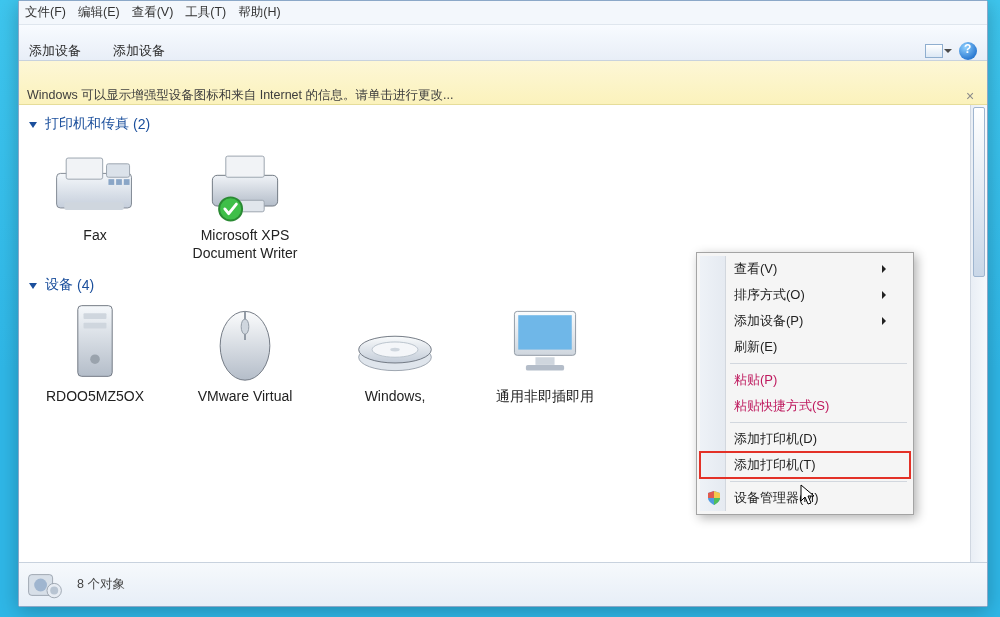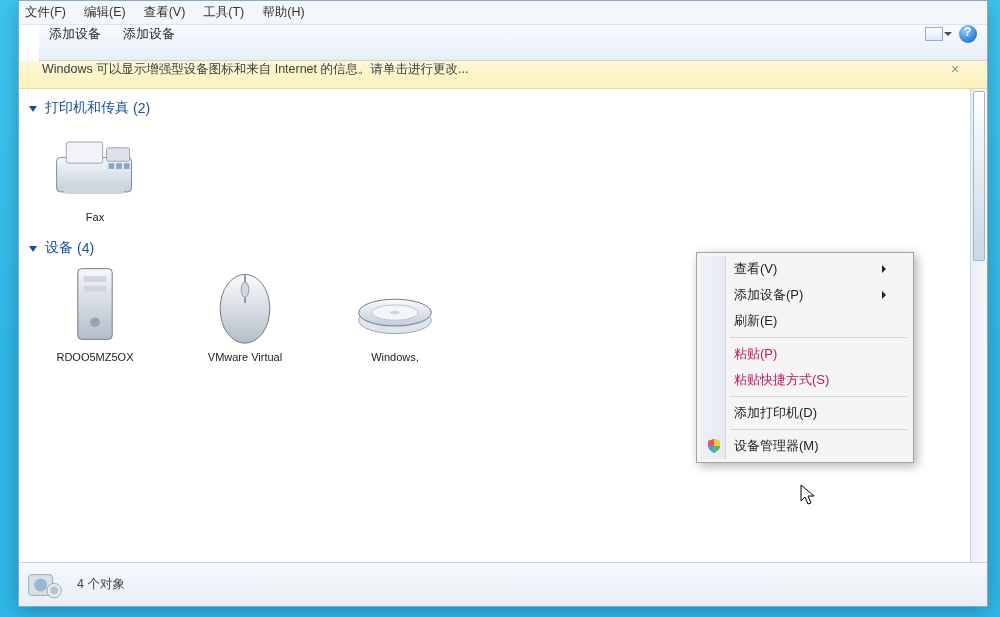--- a/index.html
+++ b/index.html
@@ -25,72 +25,71 @@
   }
   .menubar {
     height: 24px;
     display: flex;
     align-items: center;
     padding: 0 6px;
     font-size: 12.5px;
     color: #333;
     background: #f3f7fc;
     border-bottom: 1px solid #dfe6ee;
-    gap: 18px;
+    gap: 12px;
   }
   .menubar span { cursor: default; }
   .toolbar {
     height: 36px;
     background: linear-gradient(#f8fbff,#e8eef7);
     border-bottom: 1px solid #c8d2de;
     display: flex;
-    align-items: flex-start;
+    align-items: flex-end;
     padding: 0 10px;
     font-size: 13px;
     color: #2b2b2b;
-    gap: 22px;
+    gap: 32px;
     position: relative;
-    margin-left: 20px;
   }
   .toolbar .spacer { flex: 1; }
   .toolbar .rightctl { display:flex; align-items:center; gap:16px; }
   .toolbar .layout-btn {
     width:18px; height:14px; border:1px solid #8faecf; background:linear-gradient(#fff,#dce8f5); position:relative;
   }
   .toolbar .layout-btn::after { content:""; position:absolute; right:-10px; top:4px; border:4px solid transparent; border-top-color:#4a4a4a; }
   .toolbar .help-icon {
     width:18px;height:18px;border-radius:50%;background:radial-gradient(circle at 35% 30%,#8fd0ff,#2d7bd2 70%);position:relative;
   }
   .toolbar .help-icon::after{content:"?";color:#fff;font-size:12px;font-weight:bold;position:absolute;left:5px;top:0;}
   .infobar {
-    height: 28px;
+    height: 44px;
     background: linear-gradient(#fdf7d6,#fbf2bc);
     border-bottom: 1px solid #e6dd9a;
     display: flex;
-    align-items: flex-start;
-    padding: 0 23px;
+    align-items: flex-end;
+    padding: 0 8px;
     font-size: 12.5px;
     color: #3d3d3d;
   }
   .infobar .close-x { margin-left:auto; color:#8a8a8a; font-size:14px; cursor:pointer; width:18px; text-align:center; }
   .content-wrap { flex:1; display:flex; position:relative; overflow:hidden; }
   .content { flex:1; overflow:auto; padding:6px 6px 0 0; background:#fff; }
   .scrollbar { width:17px; background:linear-gradient(90deg,#e9eef5,#f6f9fc); border-left:1px solid #d0d7e1; position:relative; }
   .scrollbar .thumb { position:absolute; top:2px; left:2px; right:2px; height:170px; background:linear-gradient(#fff,#c9d7e8); border:1px solid #9fb5cf; border-radius:2px;}
   .group-header {
     display:flex; align-items:center; padding:4px 10px 6px;
     font-size:14px; color:#1b4f9c; cursor:default;
   }
   .group-header .triangle { width:0;height:0;border:4px solid transparent;border-left-color:#1b4f9c;transform:rotate(45deg);margin-right:6px;}
   .group-header .triangle.open { transform: none; border: none; width:0;height:0; border-top:6px solid #1b4f9c; border-left:4px solid transparent; border-right:4px solid transparent; margin-right:8px; margin-top:2px;}
   .group-header .count { color:#1b4f9c; margin-left:4px;}
   .items { display:flex; flex-wrap:wrap; padding:4px 16px 10px; gap:10px 30px; }
   .item {
     width:120px; display:flex; flex-direction:column; align-items:center;
-    font-size:11px; color:#222; text-align:center; cursor:default;
+    font-size:14px; color:#222; text-align:center; cursor:default;
   }
   .item .icon-box { width:96px; height:80px; display:flex; align-items:flex-end; justify-content:center; margin-bottom:4px;}
   .item .label { line-height:1.25; max-width:120px; word-break:break-word; }
   
   .statusbar {
     position:absolute; left:0; right:0; bottom:0; height:44px;
     background:linear-gradient(#f6f9fc,#e7eef7);
     border-top:1px solid #c8d2de;
     display:flex; align-items:center; padding:0 8px; gap:10px;
     font-size:12.5px; color:#444;
@@ -189,20 +188,38 @@
                   <linearGradient id="g1" x1="0" x2="0" y1="0" y2="1">
                     <stop offset="0" stop-color="#f5f8fb"></stop>
                     <stop offset="1" stop-color="#c5cedb"></stop>
                   </linearGradient>
                 </defs>
             </svg>
           </div>
           <div class="label">Fax</div>
         </div>
 
+        <div class="item">
+          <div class="icon-box">
+            <svg viewBox="0 0 100 80" width="96" height="80">
+              <rect x="16" y="32" width="68" height="32" rx="5" fill="url(#g2)" stroke="#6e7680"></rect>
+              <rect x="30" y="12" width="40" height="22" rx="2" fill="#f1f3f6" stroke="#9aa3ad"></rect>
+              <rect x="30" y="58" width="40" height="12" rx="2" fill="#e1e6ec" stroke="#9aa3ad"></rect>
+              <circle cx="35" cy="67" r="12" fill="#3fbf49" stroke="#2a8a33" stroke-width="2"></circle>
+              <path d="M29 67 l4 5 l8 -10" stroke="#fff" stroke-width="3" fill="none" stroke-linecap="round" stroke-linejoin="round"></path>
+              <defs>
+                  <linearGradient id="g2" x1="0" x2="0" y1="0" y2="1">
+                    <stop offset="0" stop-color="#f0f3f7"></stop>
+                    <stop offset="1" stop-color="#b4bdc9"></stop>
+                  </linearGradient>
+                </defs>
+            </svg>
+          </div>
+          <div class="label">Microsoft XPS Document Writer</div>
+        </div>
       </div>
 
       <div class="group-header">
         <span class="triangle open"></span>
         <span>设备</span>
         <span class="count">(4)</span>
       </div>
       <div class="items">
 
         <div class="item">
@@ -251,66 +268,90 @@
                   <linearGradient id="g5" x1="0" x2="0" y1="0" y2="1">
                     <stop offset="0" stop-color="#f9fbfc"></stop>
                     <stop offset="1" stop-color="#c3ccd8"></stop>
                   </linearGradient>
                 </defs>
             </svg>
           </div>
           <div class="label">Windows,</div>
         </div>
 
+        <div class="item">
+          <div class="icon-box">
+            <svg viewBox="0 0 100 90" width="96" height="86">
+              <rect x="18" y="14" width="64" height="46" rx="3" fill="url(#g6)" stroke="#8f98a3"></rect>
+              <rect x="22" y="18" width="56" height="36" fill="#6fb7e8"></rect>
+              <rect x="40" y="62" width="20" height="8" fill="#cfd6de"></rect>
+              <rect x="30" y="70" width="40" height="6" rx="2" fill="#b4bdc9"></rect>
+              <defs>
+                  <linearGradient id="g6" x1="0" x2="0" y1="0" y2="1">
+                    <stop offset="0" stop-color="#fafcfd"></stop>
+                    <stop offset="1" stop-color="#cfd6de"></stop>
+                  </linearGradient>
+                </defs>
+            </svg>
+          </div>
+          <div class="label">通用非即插即用</div>
+        </div>
       </div>
 
     </div>
 
     <div class="scrollbar">
       <div class="thumb"></div>
     </div>
   </div>
 
   <div class="statusbar">
     <div class="status-icon">
       <svg viewBox="0 0 50 42" width="40" height="34">
         <rect x="2" y="8" width="30" height="26" rx="4" fill="#d7dfe8" stroke="#8f98a3"></rect>
         <circle cx="17" cy="21" r="8" fill="#9fb5cf"></circle>
         <circle cx="34" cy="28" r="9" fill="#e7ecf3" stroke="#8f98a3"></circle>
         <circle cx="34" cy="28" r="5" fill="#b8c4d2"></circle>
       </svg>
     </div>
-    <span>4 个对象</span>
+    <span>8 个对象</span>
   </div>
 
 </div>
 
 <div class="context-menu">
   <div class="gutter"></div>
   <div class="mi">
     <span>查看(V)</span>
+      <span class="arrow"></span>
+  </div>
+  <div class="mi">
+    <span>排序方式(O)</span>
       <span class="arrow"></span>
   </div>
   <div class="mi">
     <span>添加设备(P)</span>
       <span class="arrow"></span>
   </div>
   <div class="mi">
     <span>刷新(E)</span>
   </div>
   <div class="sep"></div>
   <div class="mi disabled">
     <span>粘贴(P)</span>
   </div>
   <div class="mi disabled">
     <span>粘贴快捷方式(S)</span>
   </div>
   <div class="sep"></div>
   <div class="mi">
     <span>添加打印机(D)</span>
+  </div>
+  <div class="mi highlight">
+    <span>添加打印机(T)</span>
   </div>
   <div class="sep"></div>
   <div class="mi">
     <svg class="shield" viewBox="0 0 16 16">
       <path d="M8 1 L14 3 V8 C14 12 8 15 8 15 C8 15 2 12 2 8 V3 Z" fill="#4f9be0"></path>
       <path d="M8 1 L14 3 V8 L8 8 Z" fill="#f3c94c"></path>
       <path d="M8 8 L14 8 C14 12 8 15 8 15 Z" fill="#4fbf5a"></path>
       <path d="M8 1 L2 3 V8 L8 8 Z" fill="#e05a4f"></path>
     </svg>
     <span>设备管理器(M)</span>

